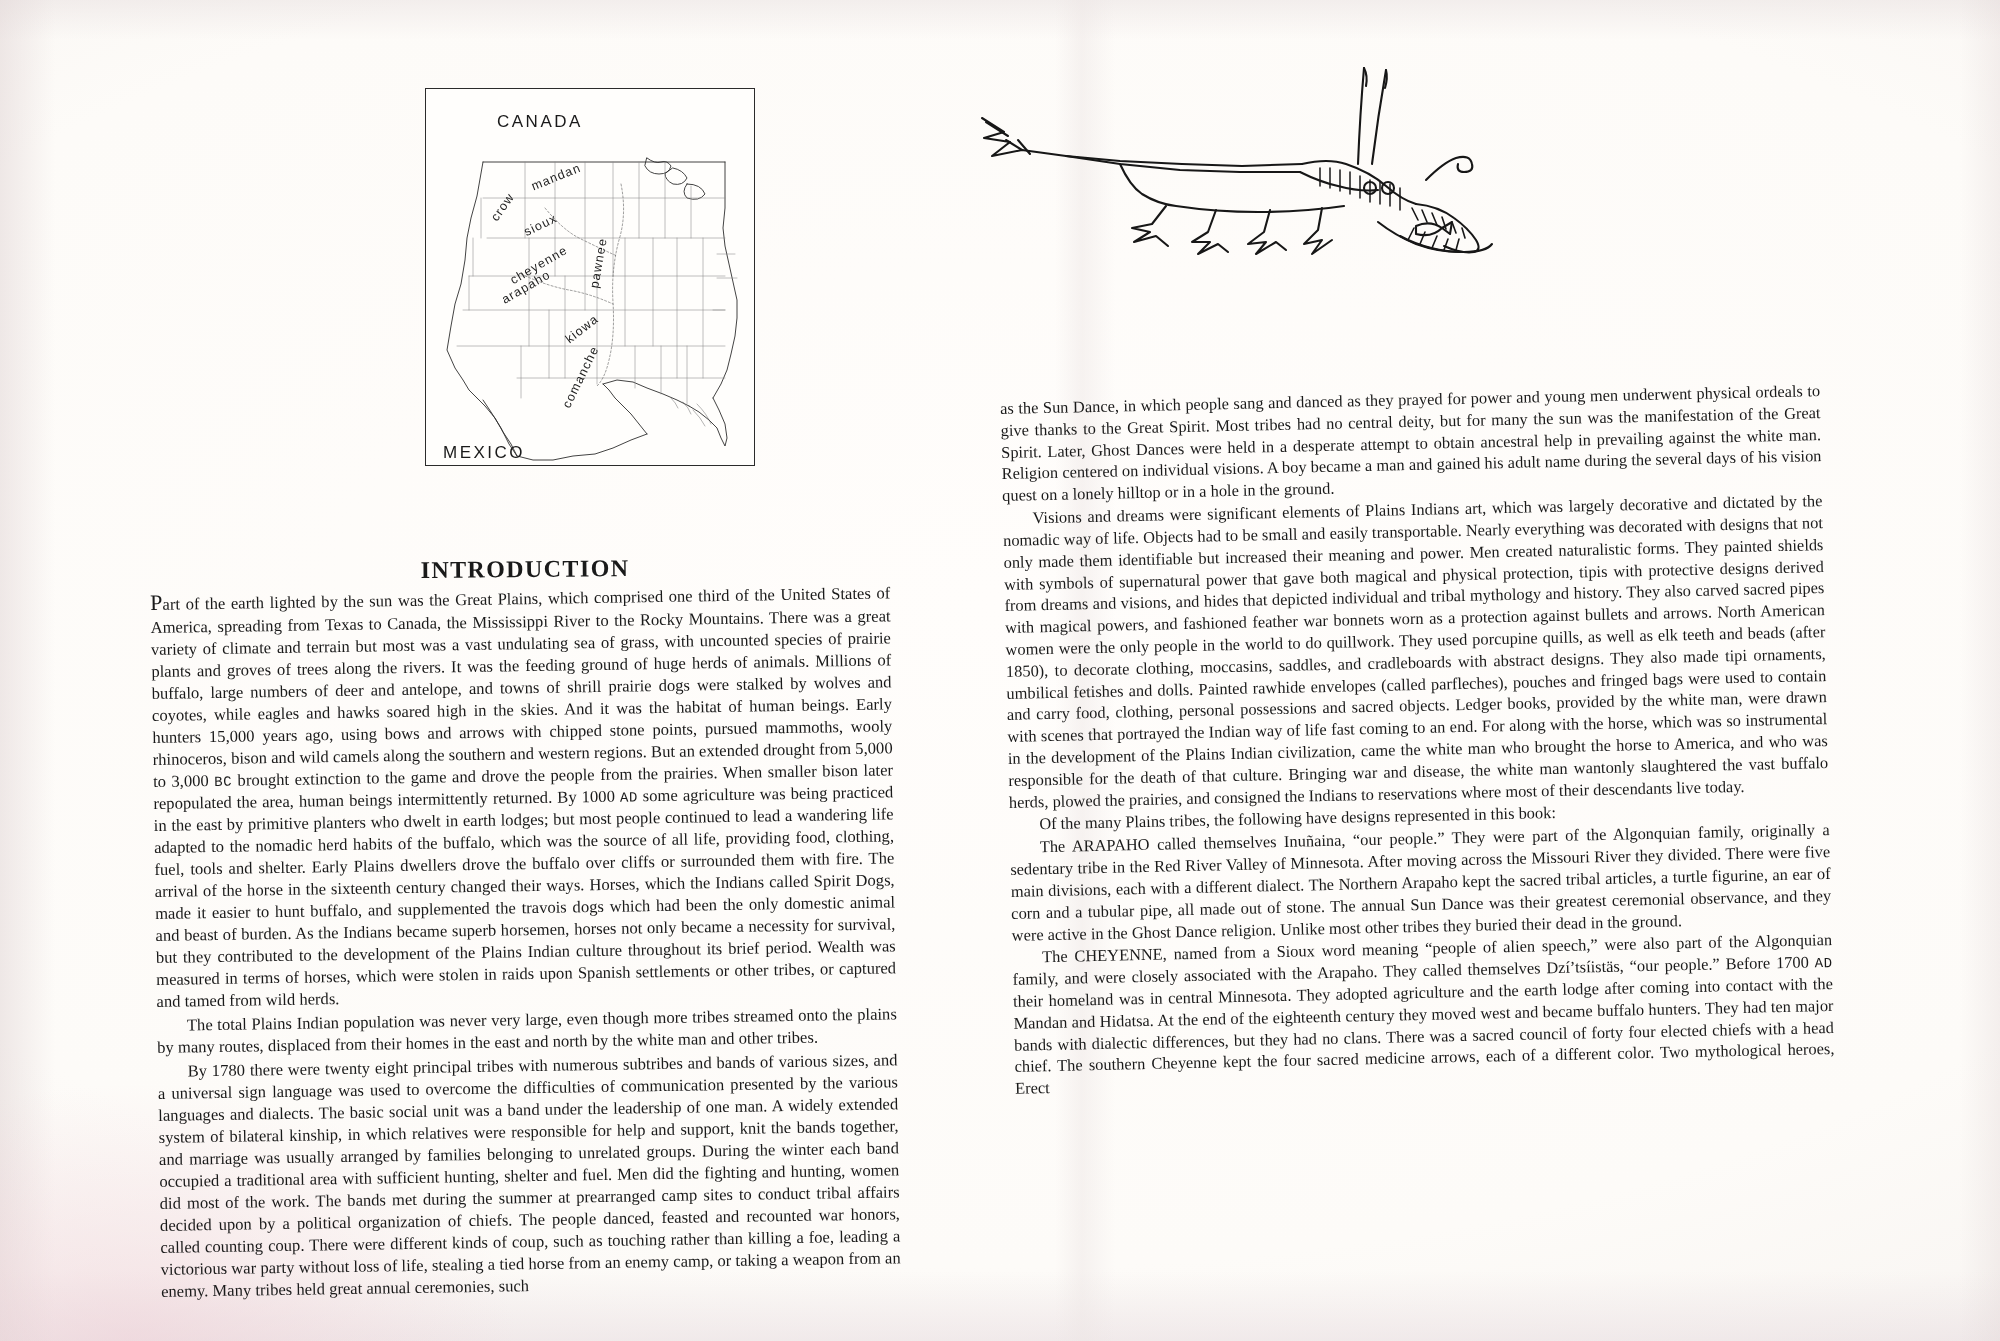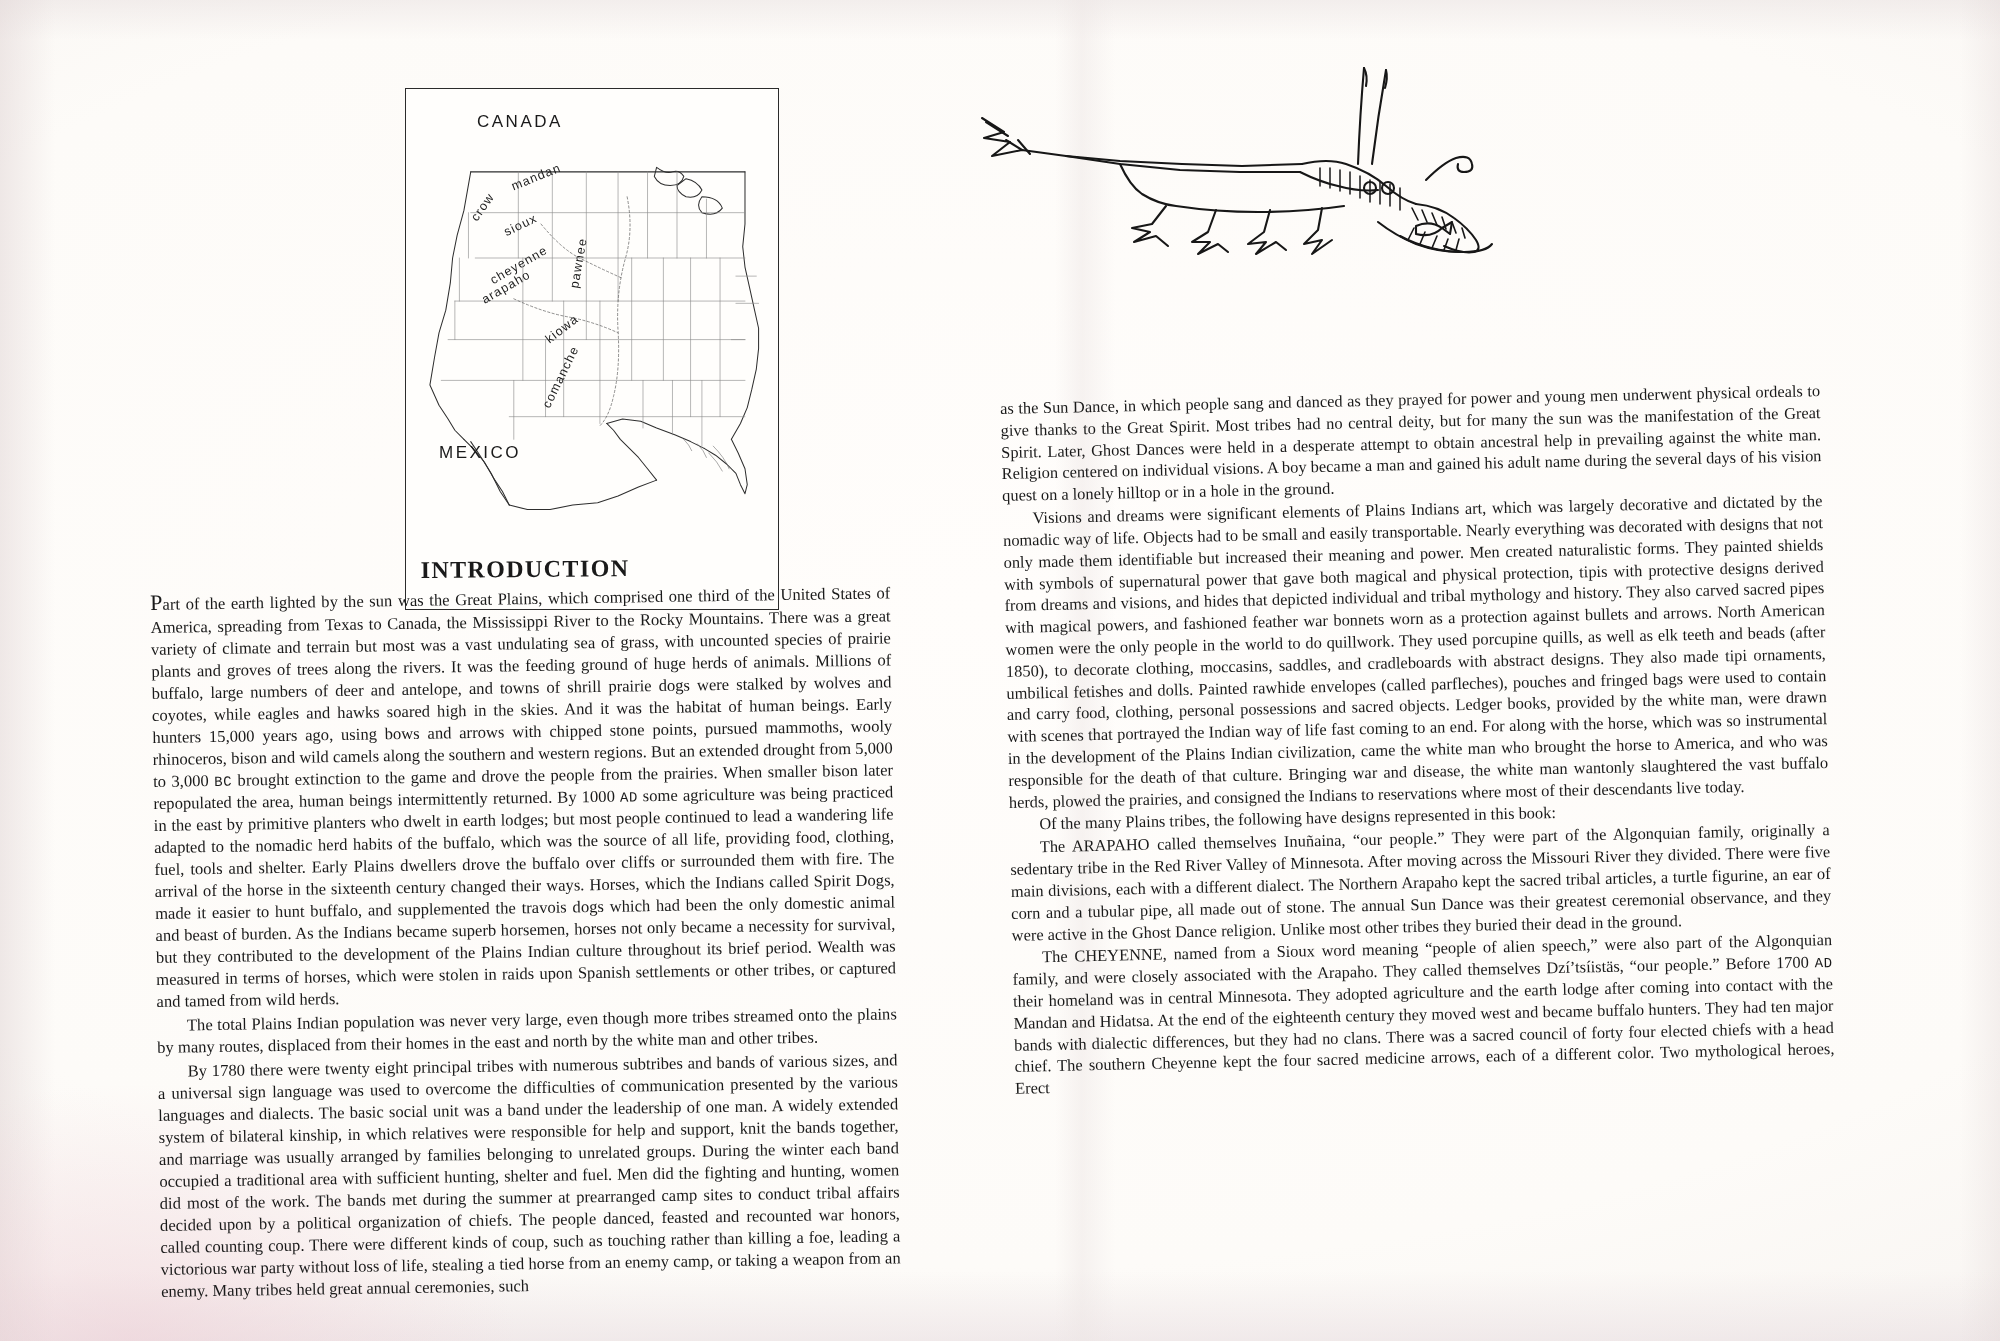--- a/index.html
+++ b/index.html
@@ -51,41 +51,40 @@
   }
 
   
   .left-page {
     position: absolute;
     left: 0; top: 0;
     width: 1050px; height: 1341px;
   }
   .map-figure {
     position: absolute;
-    left: 545px; top: 88px;
-    width: 330px; height: 522px;
+    left: 565px; top: 88px;
+    width: 330px; height: 378px;
     transform: translateX(-140px);
-    padding-left: 44px;
   }
   .map-frame {
     position: absolute;
     inset: 0;
     border: 1.5px solid #2b2b2b;
     background: #fffefc;
   }
   .map-svg { position: absolute; inset: 0; }
   .map-label {
     position: absolute;
     font-family: "Liberation Sans", sans-serif;
     letter-spacing: 2.5px;
     font-size: 17px;
     color: #1a1a1a;
   }
   .lbl-canada { left: 72px; top: 24px; }
-  .lbl-mexico { left: 18px; top: 355px; margin-left: 16px; }
+  .lbl-mexico { left: 18px; top: 355px; }
 
   .tribe {
     position: absolute;
     font-family: "Liberation Sans", sans-serif;
     font-size: 12.5px;
     letter-spacing: 1.2px;
     color: #1d1d1d;
     white-space: nowrap;
   }
 

